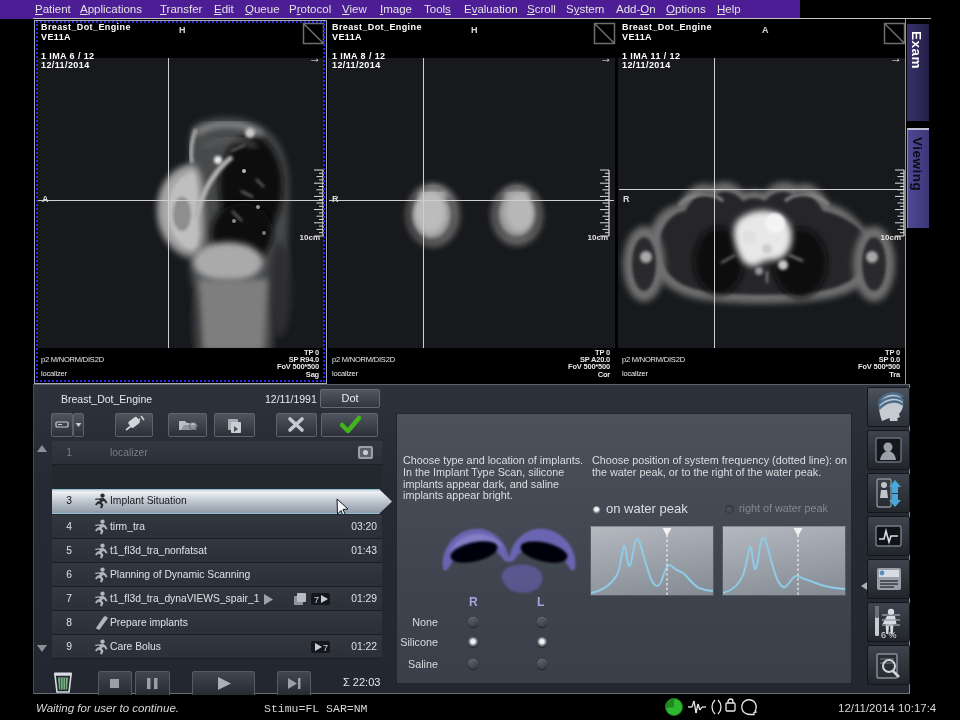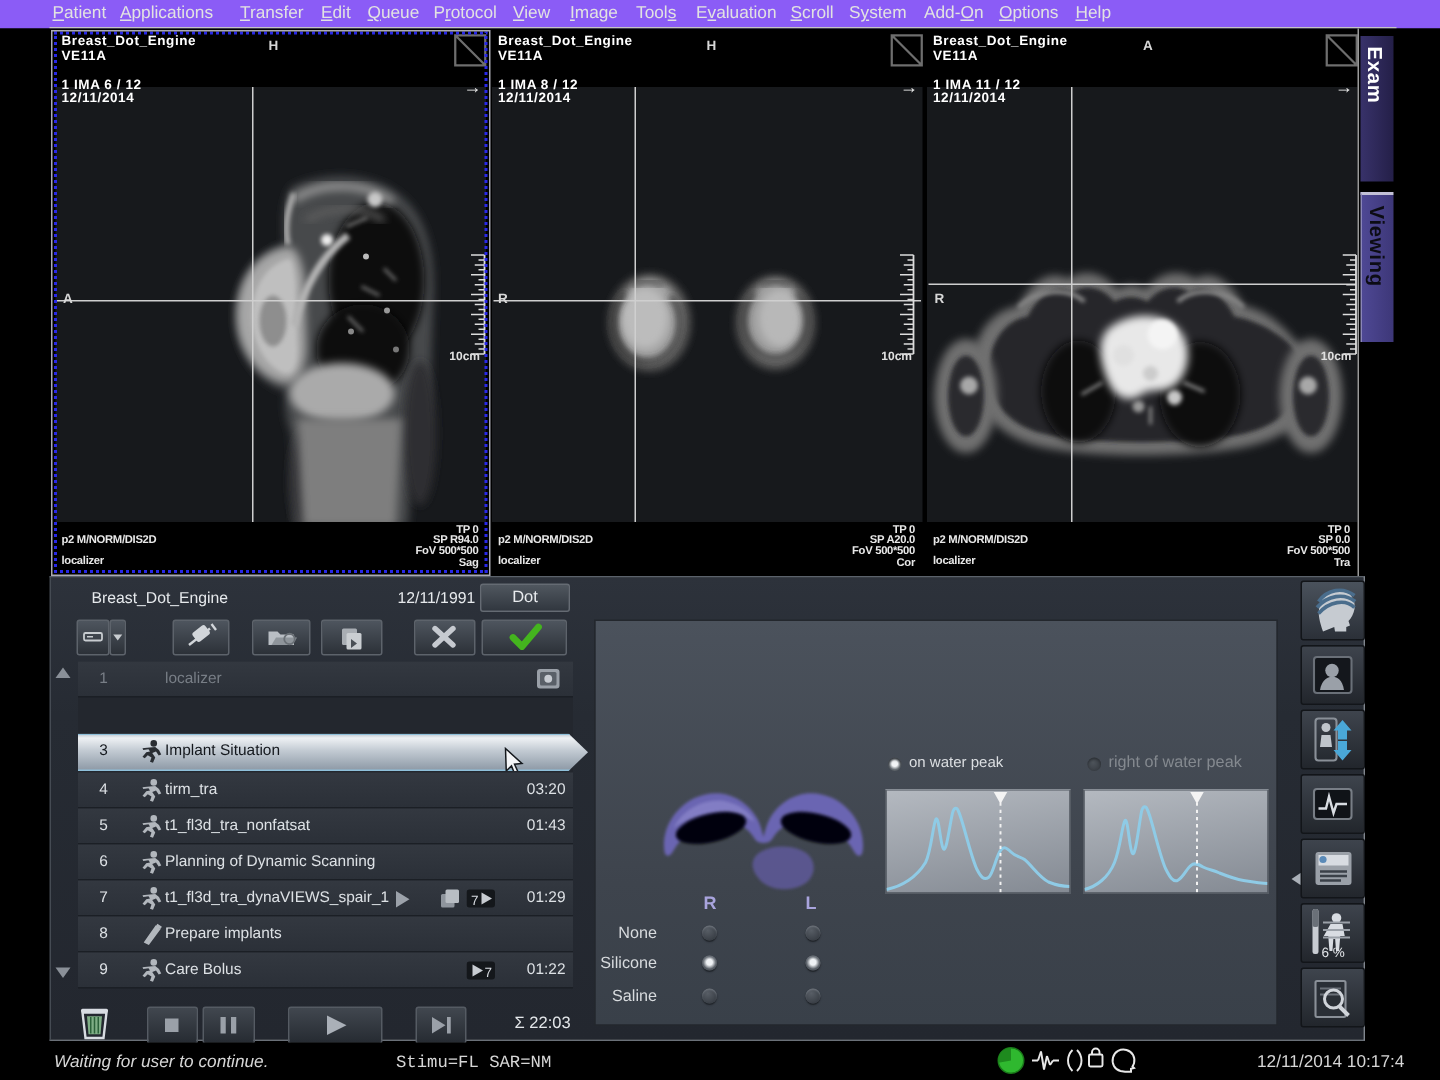--- a/index.html
+++ b/index.html
@@ -1,28 +1,28 @@
 <!DOCTYPE html>
 <html><head>
 <meta charset="utf-8">
 <style>
 * { margin:0; padding:0; box-sizing:border-box; }
 html,body { width:960px; height:720px; background:#000; overflow:hidden; }
 body { font-family:"Liberation Sans", sans-serif; position:relative; }
 
-#menu { position:absolute; left:0; top:0; width:960px; height:19px; background:#8b5cf6;padding-left:22px; }
+#menu { position:absolute; left:0; top:0; width:800px; height:19px; background:#4c1d95;padding-left:22px; }
 #menu span { position:absolute; top:3px; color:#e2e2e2; font-size:11.5px; }
 #menuline { position:absolute; left:33px; top:18px; width:898px; height:1px; background:#c4c4c4; }
 
 #vparea { position:absolute; left:0; top:19px; width:960px; height:365px; background:#000; }
 .vp { position:absolute; top:2px; width:289px; height:361px; background:#000; }
 .vp svg.anat { position:absolute; left:0; top:0; }
 .hdr { position:absolute; left:5px; top:2px; color:#fff; font-size:9px; line-height:9.5px; font-weight:bold; white-space:pre; letter-spacing:0.4px; }
 .ori { position:absolute; color:#d8d8d8; font-size:9px; font-weight:bold; }
-.ftl { position:absolute; left:5px; color:#e8e8e8; font-size:7.5px; font-weight:bold; letter-spacing:-0.2px; }
+.ftl { position:absolute; left:5px; color:#e8e8e8; font-size:7.5px; font-weight:normal; letter-spacing:-0.2px; }
 .ftr { position:absolute; right:6px; color:#e8e8e8; font-size:7.5px; font-weight:bold; text-align:right; line-height:7.2px; letter-spacing:-0.2px; }
 .chv { position:absolute; width:1px; background:#cfcfcf; }
 .chh { position:absolute; height:1px; background:#cfcfcf; }
 .corner { position:absolute; top:1px; right:0px; }
 .arr { position:absolute; color:#f0f0f0; font-size:12px; font-weight:bold; top:30px; }
 .ruler { position:absolute; }
 .tencm { position:absolute; color:#e0e0e0; font-size:8px; font-weight:bold; }
 #vp1bord { position:absolute; left:34px; top:20px; width:293px; height:364px; border:1px solid #aaaab2; }
 #vp1dots { position:absolute; left:0px; top:0px; right:0px; bottom:0px;
   background-image:repeating-linear-gradient(90deg,#2828e8 0 2px,transparent 2px 4px),
@@ -528,23 +528,25 @@
   <div class="cbtn" style="left:158px; top:286px; width:63px;"><svg width="61" height="23">
         <path d="M25 5 L38 11.5 L25 18 Z" fill="#aab0b8"></path>
       </svg></div>
   <div class="cbtn" style="left:243px; top:286px; width:34px;"><svg width="32" height="23">
         <path d="M10 6 L19 11.5 L10 17 Z" fill="#9aa0a8"></path>
         <rect x="20" y="6" width="2.5" height="11" fill="#9aa0a8"></rect>
       </svg></div>
   <div id="sigma">Σ 22:03</div>
 
   <div id="ip">
+    <div class="iptxt" style="left:6px; top:41px; width:200px;">Choose type and location of implants.<br>In the Implant Type Scan, silicone<br>implants appear dark, and saline<br>implants appear bright.</div>
+    <div class="iptxt" style="left:195px; top:41px; width:276px;">Choose position of system frequency (dotted line): on<br>the water peak, or to the right of the water peak.</div>
 
     <div class="frad on" style="left:195px; top:91px;"></div>
-    <div class="iptxt" style="left:209px; top:89px; font-size:10px;">on water peak</div>
+    <div class="iptxt" style="left:209px; top:89px; font-size:13px;">on water peak</div>
     <div class="frad" style="left:328px; top:91px;"></div>
     <div class="iptxt" style="left:342px; top:89px; color:#84898f; font-size:10.8px;">right of water peak</div>
 
     <div class="gbox" style="left:193px;">
       <svg width="122" height="68" viewBox="0 0 122 68">
         <path d="M0 66 C10 64 20 58 26 48 C30 40 31 22 33 19 C35 17 36 37 38 39 C40 41 42 24 44 15 C45 11 47 11 48 14 C51 20 55 40 60 52 C63 58 65 60 68 58 C71 56 73 44 76 40 C78 37 80 38 83 41 C86 44 89 44 92 46 C96 49 102 58 108 61 C113 63 118 64 122 64" fill="none" stroke="#8fcbe6" stroke-width="2"></path>
         <line x1="76" y1="8" x2="76" y2="68" stroke="#f2f2f2" stroke-width="1.3" stroke-dasharray="2.2,2.6"></line>
         <path d="M71.5 1 L80.5 1 L76 9 Z" fill="#f4f4f4"></path>
       </svg>
     </div>

